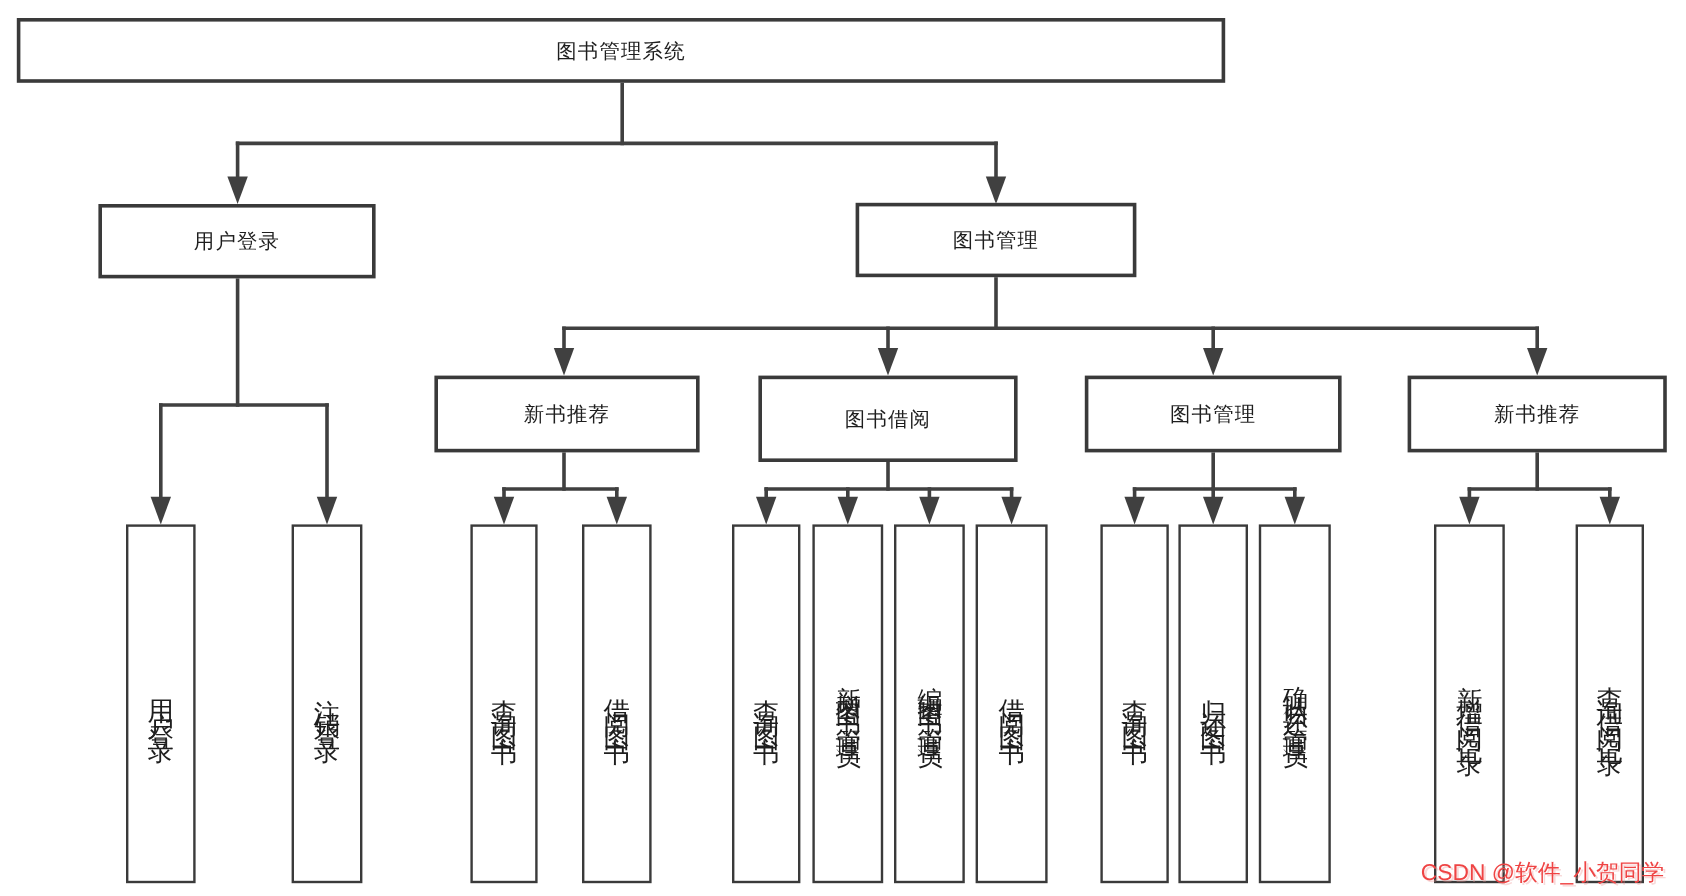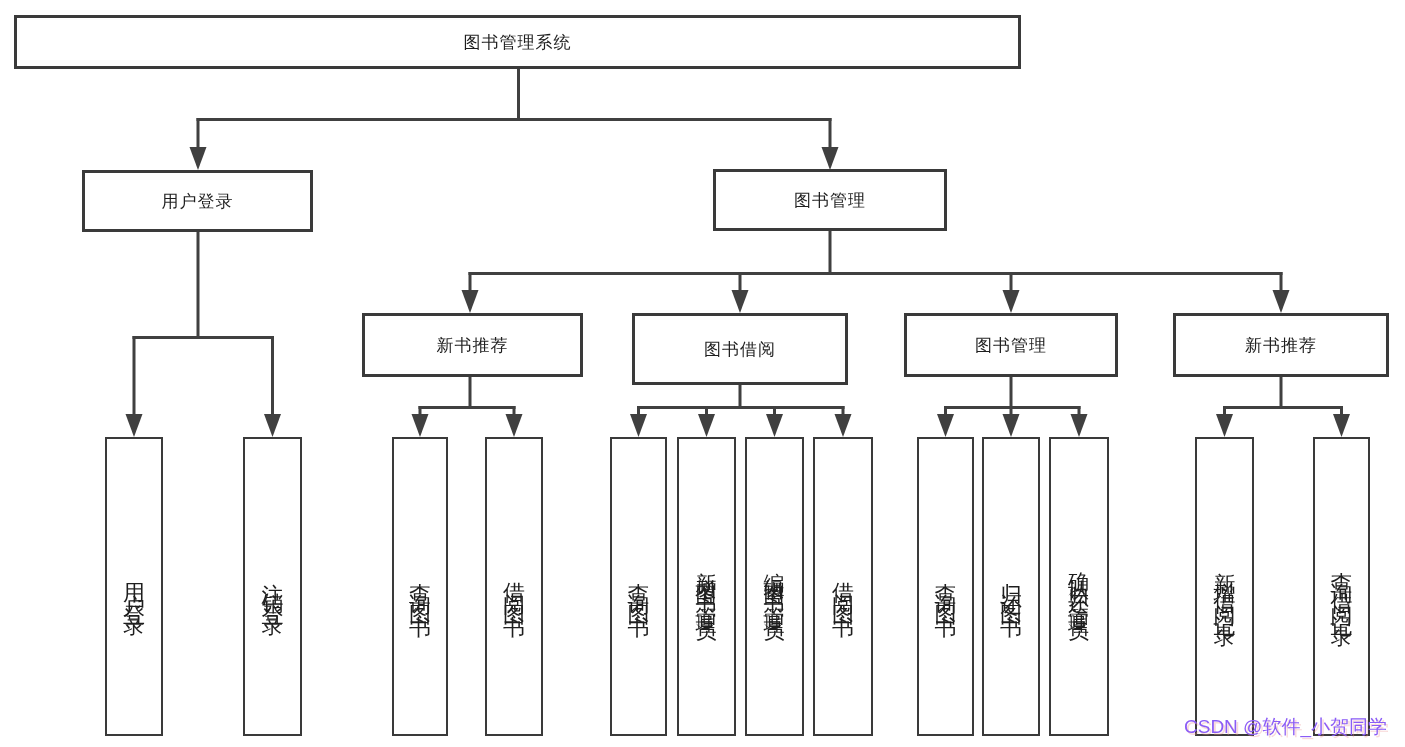--- a/index.html
+++ b/index.html
@@ -35,21 +35,21 @@
   }
   .vtext.long{
     font-size:21px;
     letter-spacing:7px;
   }
   .watermark{
     position:absolute;
     left:1184px;top:714px;
     z-index:5;
     font-size:19px;
-    color:#8b5cf6;
+    color:#ef4444;
     text-shadow:2px 2px 0 rgba(236,146,146,0.35);
     white-space:nowrap;
   }
 </style>
 </head>
 <body>
 
 <div class="canvas">
 
   <svg class="connectors" width="1405" height="747" viewBox="0 0 1405 747">

